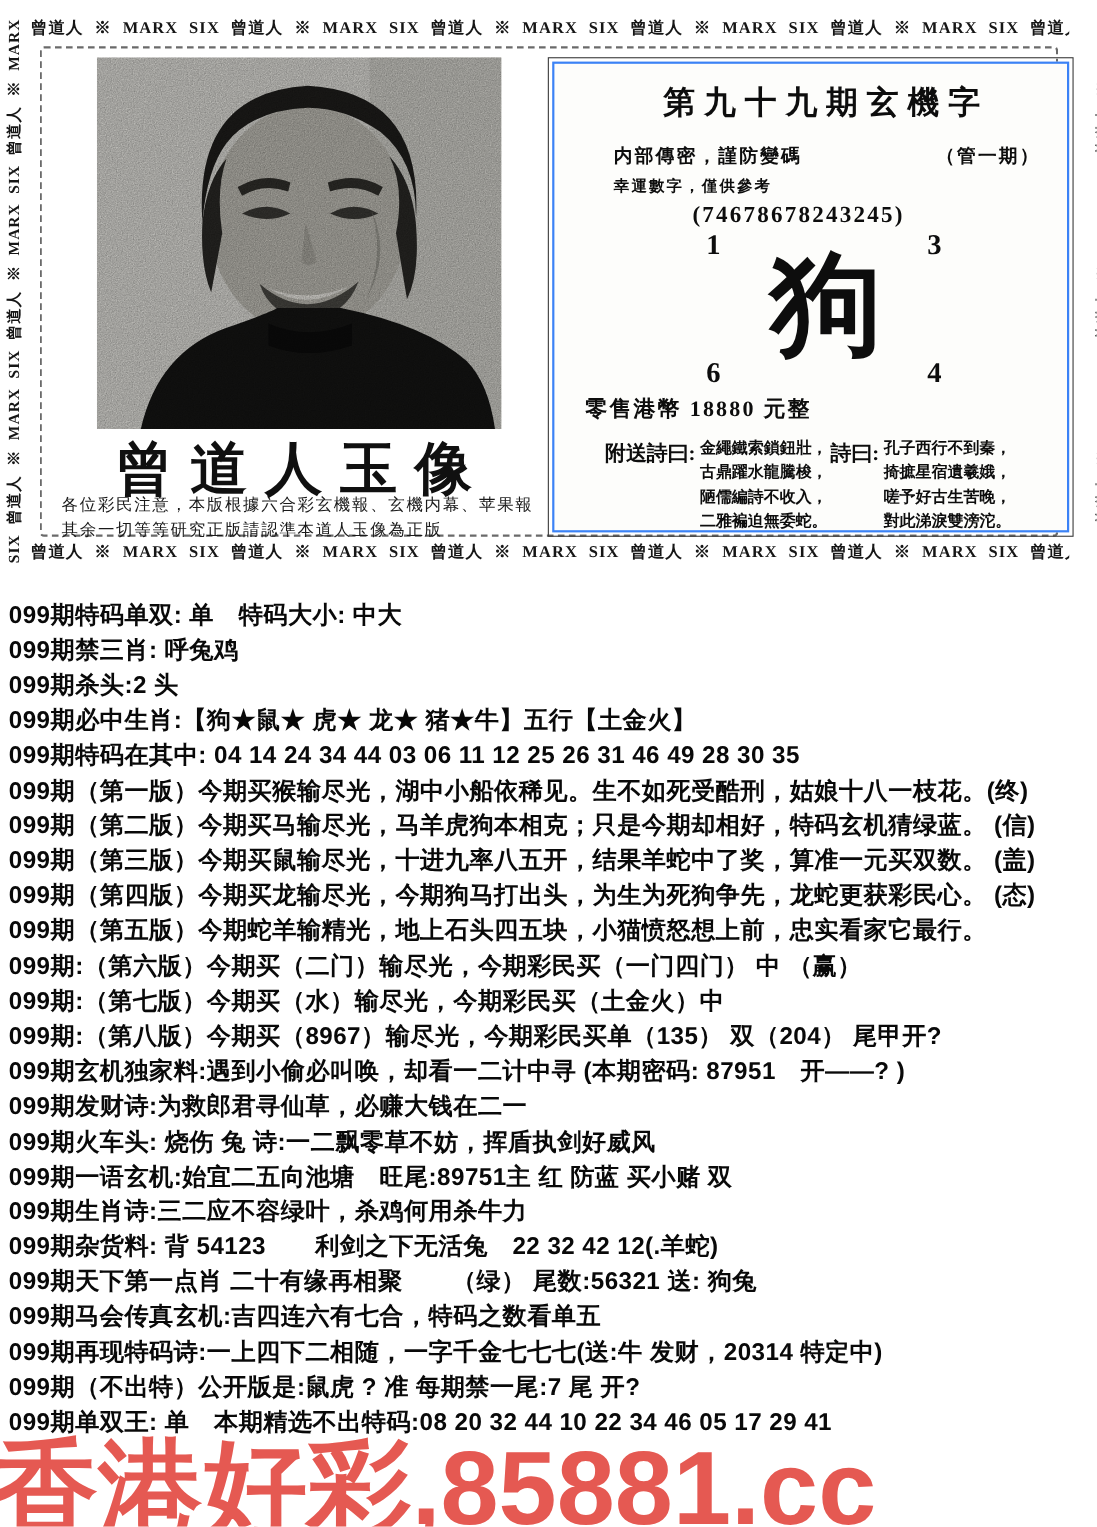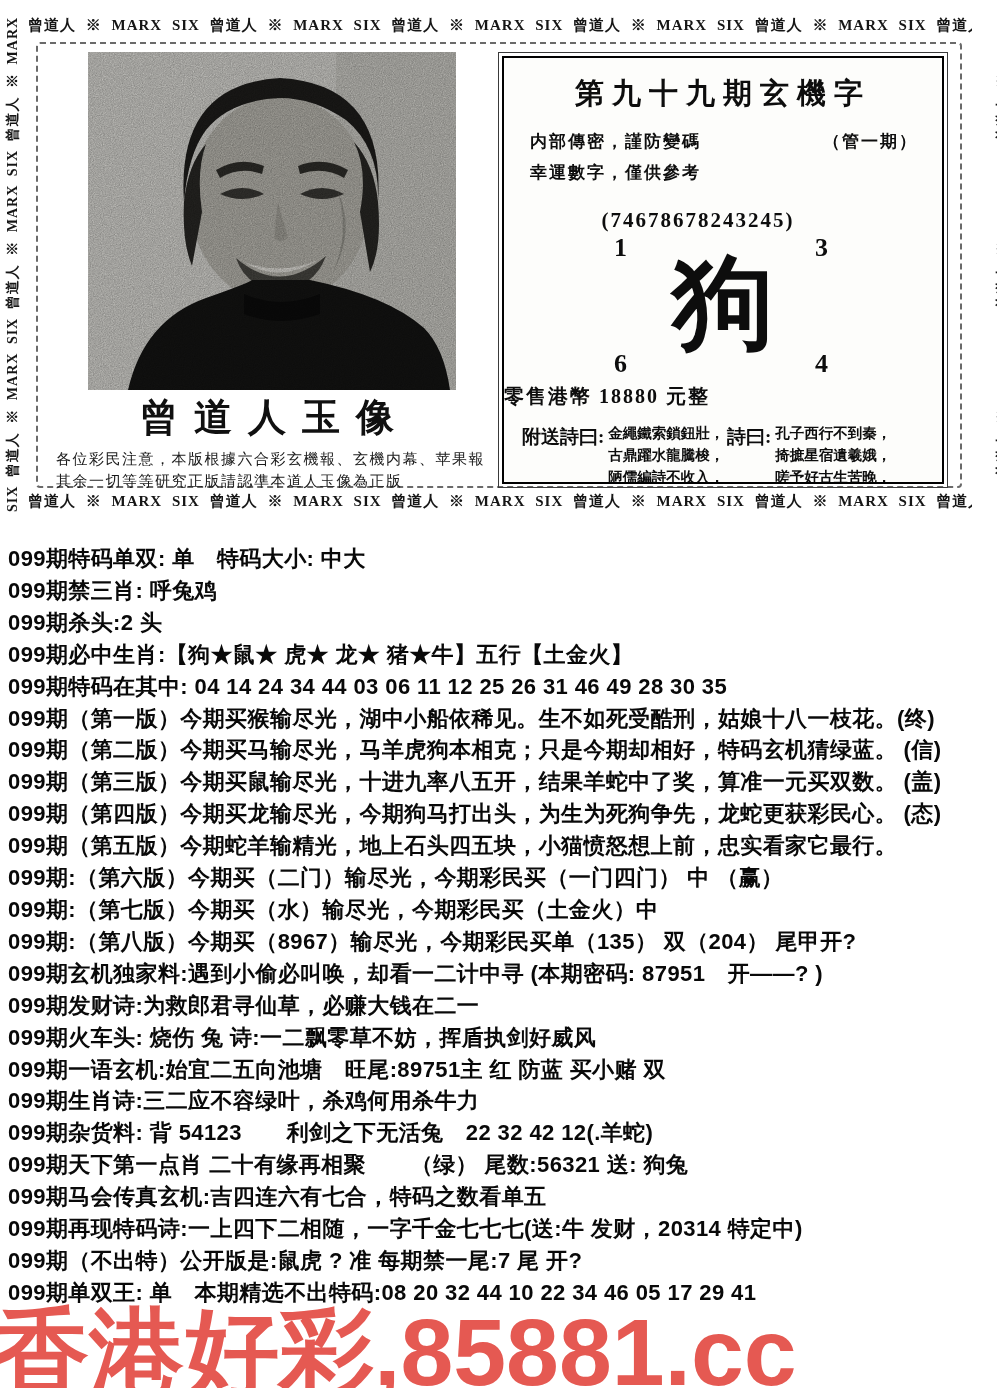--- a/index.html
+++ b/index.html
@@ -16,36 +16,36 @@
            font-family:"Liberation Serif",serif;font-weight:bold;font-size:14px;
            letter-spacing:1px;word-spacing:4px;color:#161616;transform-origin:top left;}
   .vborder.left{left:4px;top:512px;transform:rotate(-90deg);}
   .vborder.right{left:994px;top:512px;transform:rotate(-90deg);}
   .deco-frame{position:absolute;left:36px;top:42px;width:922px;height:442px;
               border:2px dashed #6a6a6a;border-radius:4px;}
 
   
   .photo{position:absolute;left:88px;top:52px;width:368px;height:338px;overflow:hidden;}
   .caption{position:absolute;left:60px;top:392px;width:430px;text-align:center;
-           font-family:Liberation Serif, serif;font-weight:bold;font-size:38px;
+           font-family:Liberation Serif, serif;font-weight:bold;font-size:52px;
            letter-spacing:16px;color:#101010;}
   .pnote{position:absolute;left:56px;width:440px;font-size:15px;letter-spacing:1.5px;
          color:#1a1a1a;white-space:nowrap;}
   .pnote.n1{top:450px;}
   .pnote.n2{top:472px;}
 
   
   .panel{position:absolute;left:502px;top:56px;width:438px;height:424px;background:#fdfdfb;
-         border:2px solid #000000;outline:1px solid #3a3a3a;outline-offset:3px;
-         font-family:"Liberation Serif",serif;color:#0d0d0d;overflow:hidden;}
+         border:2px solid #3b82f6;outline:1px solid #3a3a3a;outline-offset:3px;
+         font-family:"Liberation Serif",serif;color:#0d0d0d;overflow:hidden;padding-left:28px;}
   .panel-title{margin-top:16px;text-align:center;font-size:29px;font-weight:bold;letter-spacing:8px;}
   .panel-row1{display:flex;justify-content:space-between;padding:0 24px 0 26px;margin-top:16px;
               font-size:17px;font-weight:bold;letter-spacing:2px;}
-  .panel-row2{padding:0 26px;margin-top:8px;font-size:17px;font-weight:bold;letter-spacing:2px;}
-  .panel-code{margin-top:24px;text-align:center;padding-right:50px;font-size:21px;
+  .panel-row2{padding:0 26px;margin-top:8px;font-size:14px;font-weight:bold;letter-spacing:2px;}
+  .panel-code{margin-top:4px;text-align:center;padding-right:50px;font-size:21px;
               font-weight:bold;letter-spacing:2px;}
   .zodiac{position:relative;width:230px;height:142px;margin:2px auto 0 auto;}
   .zcorner{position:absolute;font-size:26px;font-weight:bold;}
   .zc-tl{left:6px;top:-2px;}  .zc-tr{right:10px;top:-2px;}
   .zc-bl{left:6px;bottom:-2px;} .zc-br{right:10px;bottom:-2px;}
   .zchar{position:absolute;left:0;right:0;top:50%;transform:translateY(-52%);
          text-align:center;font-size:102px;font-weight:900;line-height:1;}
   .price{margin-top:6px;text-align:left;padding-right:22px;font-size:20px;
          font-weight:bold;letter-spacing:2px;}
   .poems{display:flex;margin-top:12px;padding:0 10px 0 18px;}

